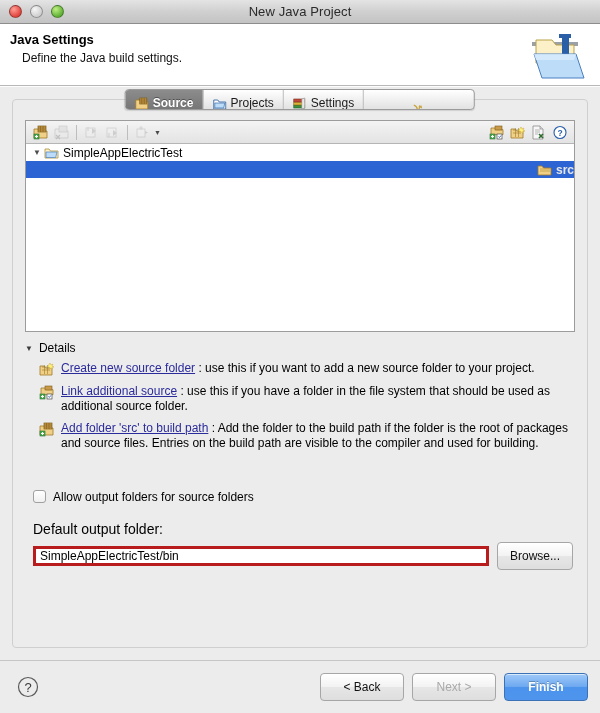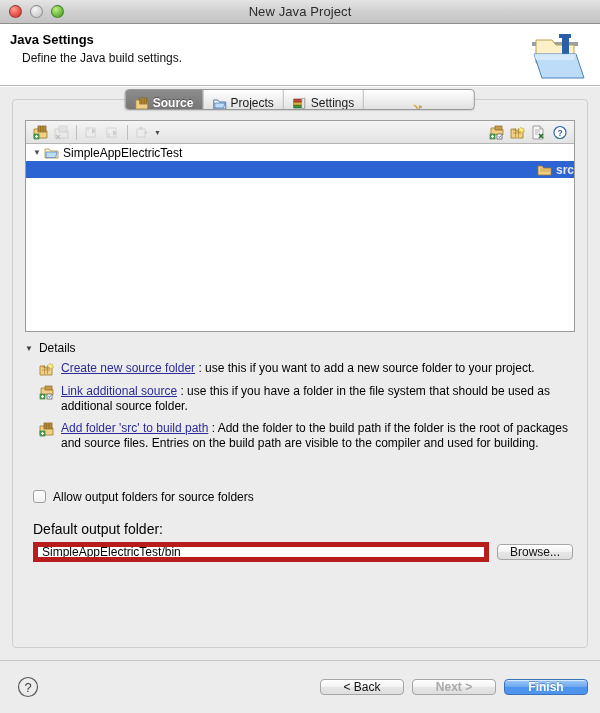--- a/index.html
+++ b/index.html
@@ -259,42 +259,42 @@
     left: 20px;
     right: 14px;
     top: 442px;
     display: flex;
     gap: 8px;
     align-items: center;
   }
   #outfolder-input {
     flex: 1 1 auto;
     height: 20px;
-    border: 5px solid #b91c1c;
+    border: 3px solid #b91c1c;
     background: #ffffff;
     font-family: "Liberation Sans", sans-serif;
     font-size: 12px;
     padding: 0 4px;
     color: #000;
     border-radius: 0;
   }
   .btn {
     font-family: "Liberation Sans", sans-serif;
     font-size: 12px;
-    height: 16px;
+    height: 28px;
     min-width: 76px;
     padding: 0 10px;
     border: 1px solid #a6a6a6;
     border-radius: 4px;
     background: linear-gradient(to bottom, #ffffff 0%, #f3f3f3 48%, #e6e6e6 52%, #dedede 100%);
     color: #111;
     cursor: default;
     box-shadow: 0 1px 0 rgba(255,255,255,0.6) inset;
   }
-  .btn.disabled-btn { color: #a9a9a9; font-weight: bold; }
+  .btn.disabled-btn { color: #a9a9a9; }
   .btn.primary {
     background: linear-gradient(to bottom, #9fc9f8 0%, #6ea9f0 48%, #4b93ec 52%, #4f95ee 100%);
     border: 1px solid #3b72b5;
     color: #ffffff;
     font-weight: bold;
     text-shadow: 0 -1px 0 rgba(0,0,0,0.25);
   }
 
   
   #footer {

